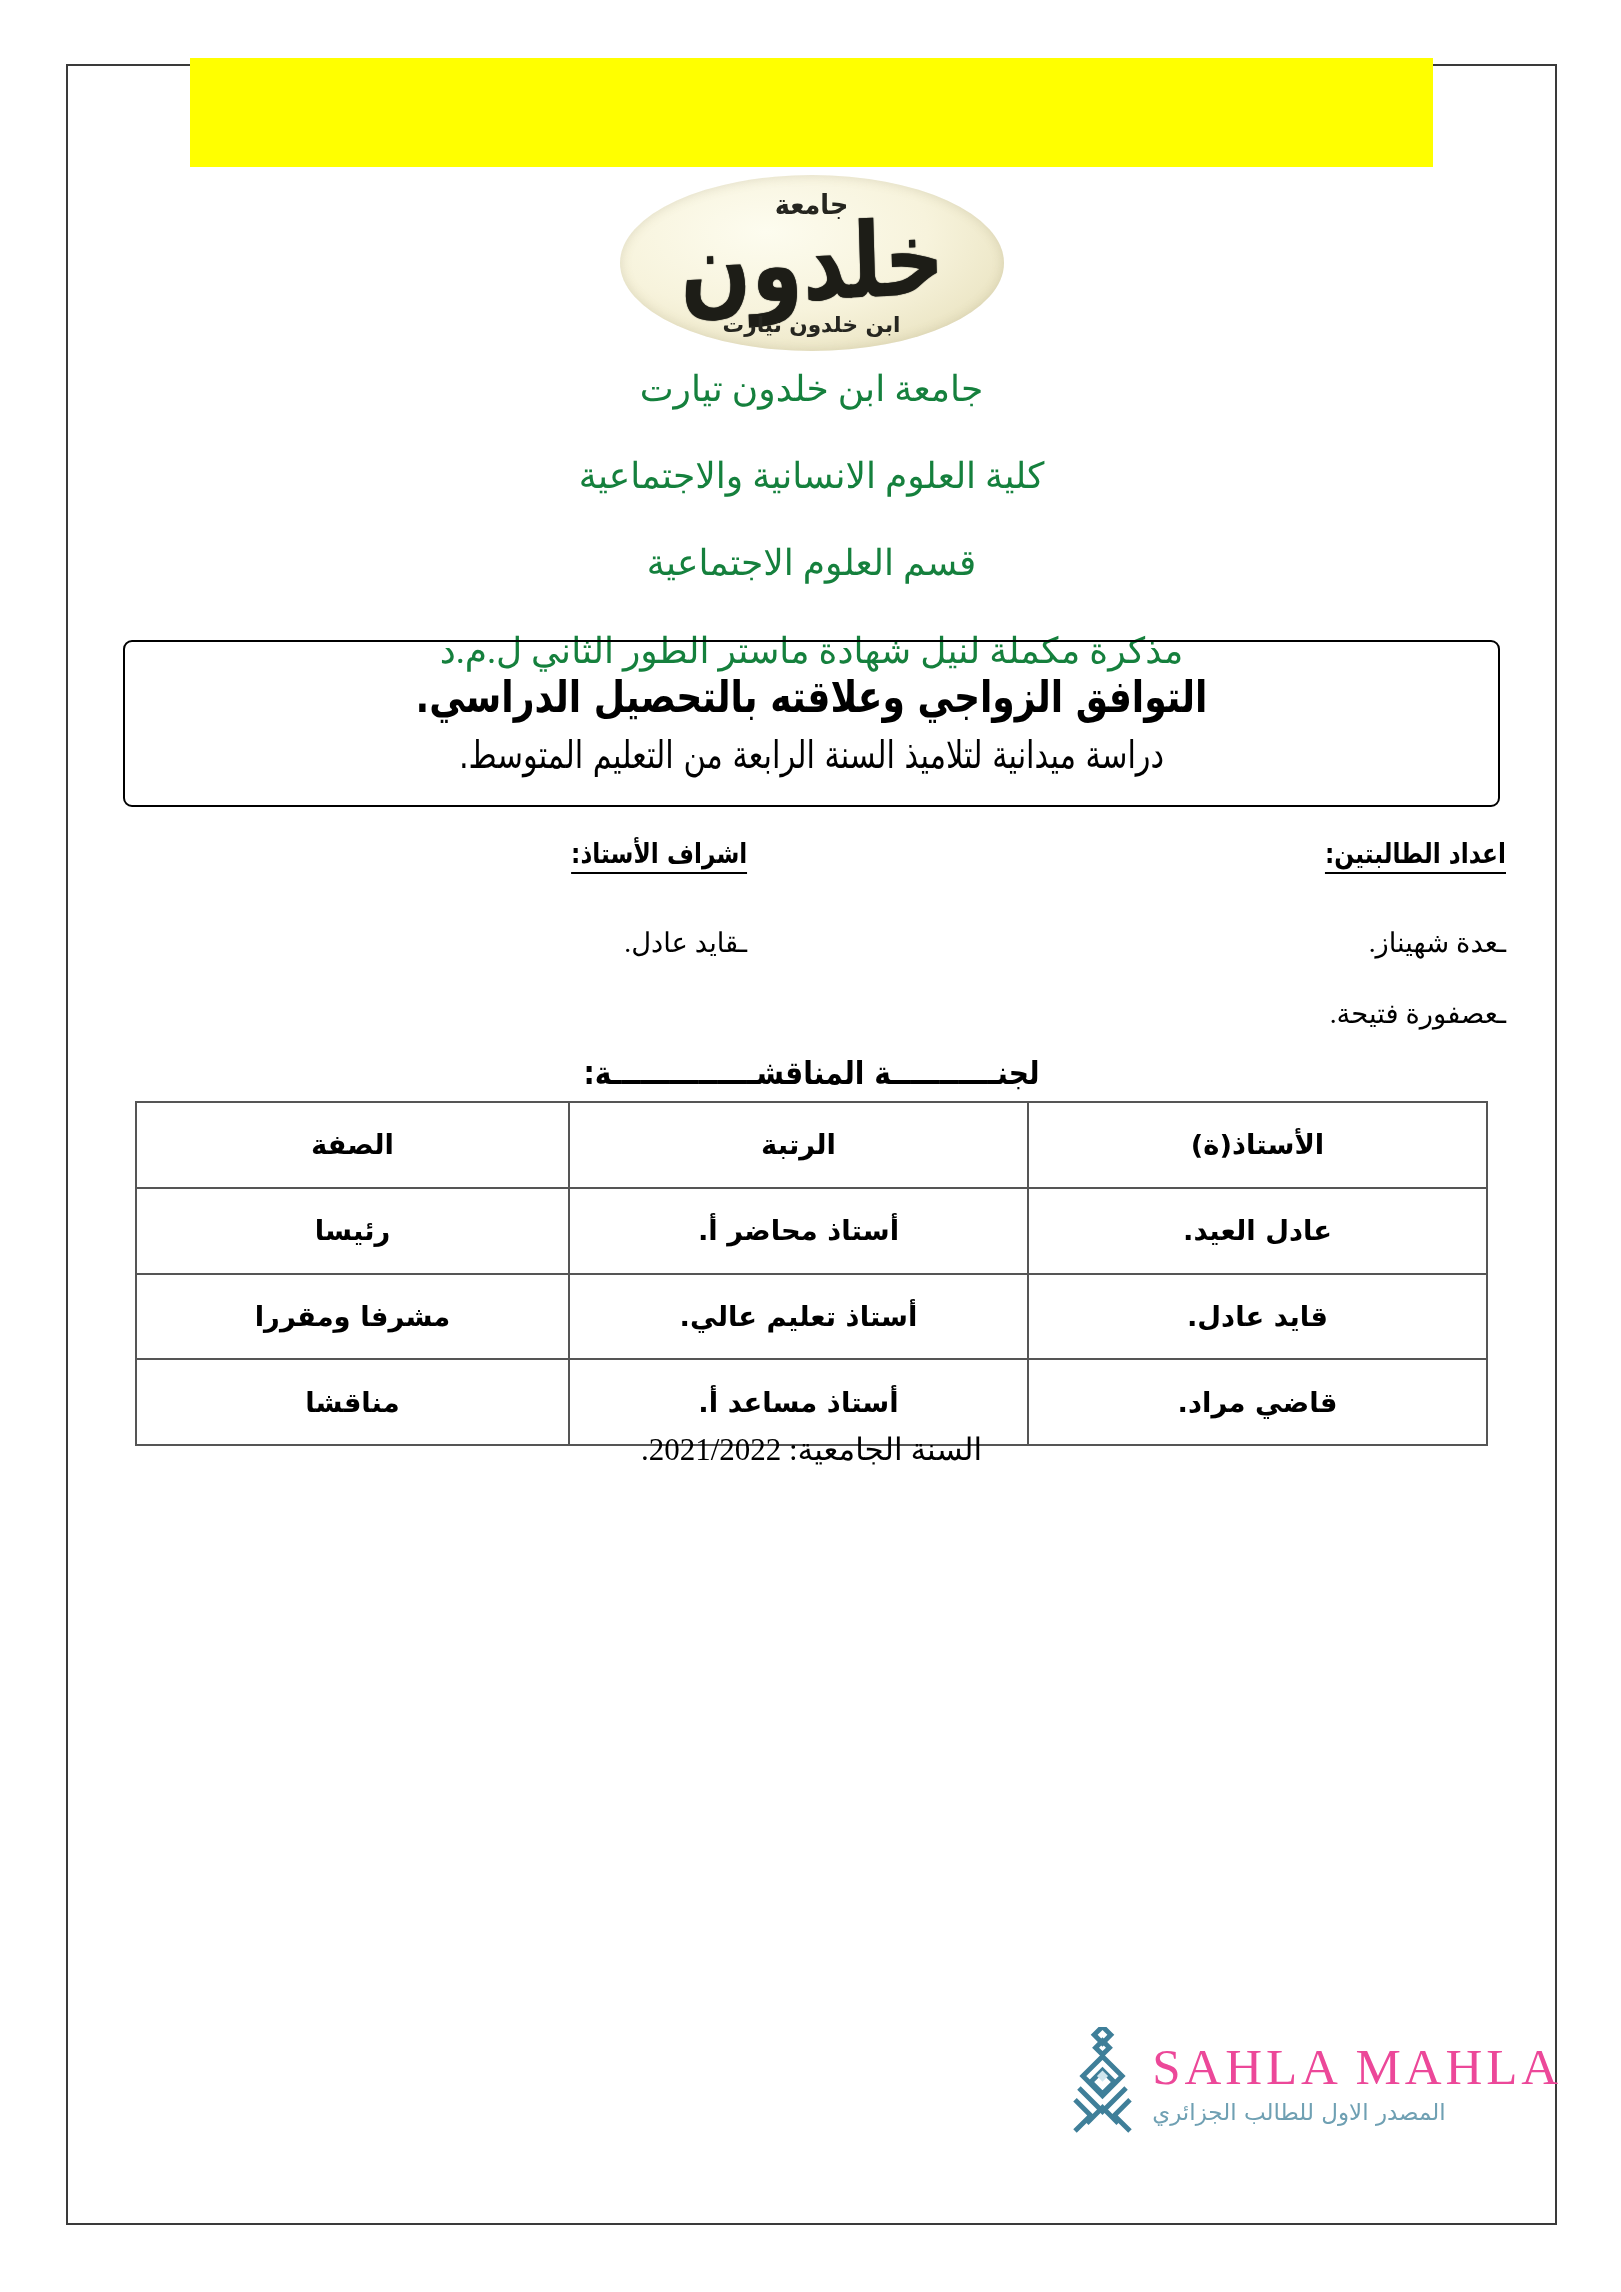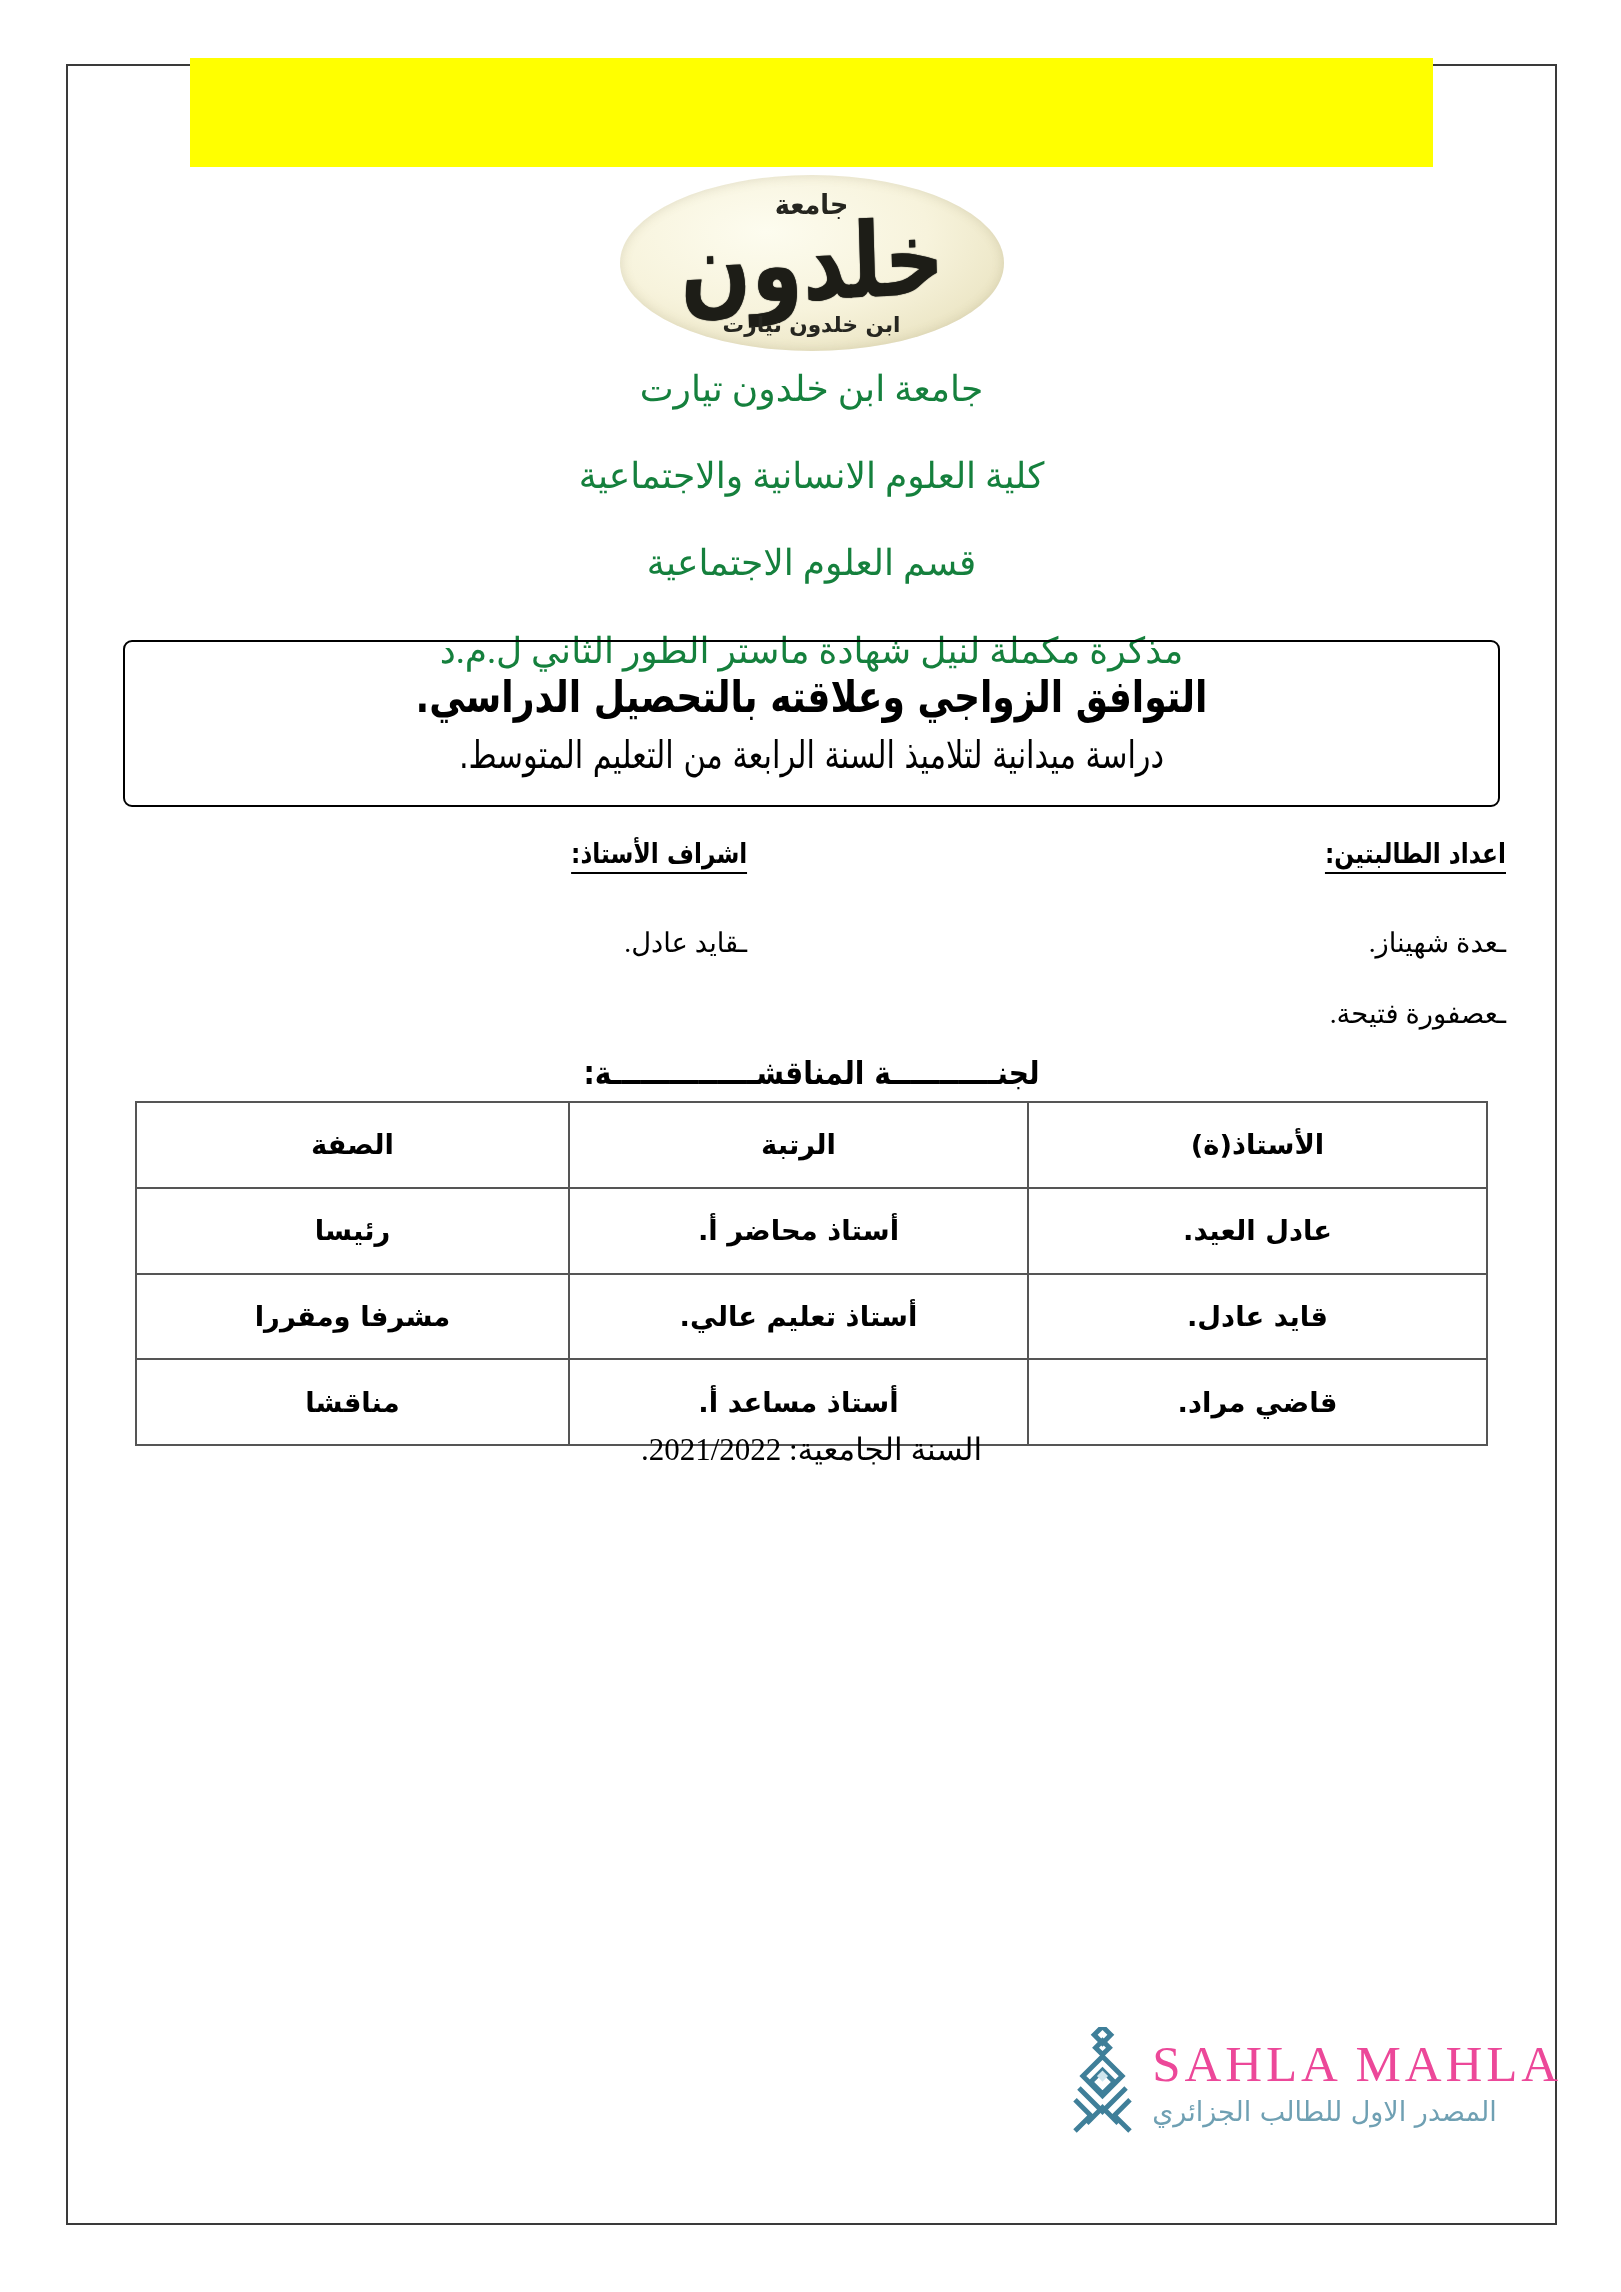--- a/index.html
+++ b/index.html
@@ -282,21 +282,21 @@
   #wm-title {
     font-family: "Liberation Serif", "DejaVu Serif", serif;
     font-size: 51px;
     letter-spacing: 3.9px;
     color: #ec4899;
     line-height: 1;
     direction: ltr;
   }
   #wm-tagline {
     font-family: "DejaVu Sans", "Liberation Sans", sans-serif;
-    font-size: 27px;
+    font-size: 23px;
     color: #6fa0b3;
     line-height: 1.2;
     margin-top: 5.9px;
     direction: rtl;
     letter-spacing: 1px;
   }
   #wm-mark { flex: 0 0 auto; }
 </style>
 </head>
 <body>

